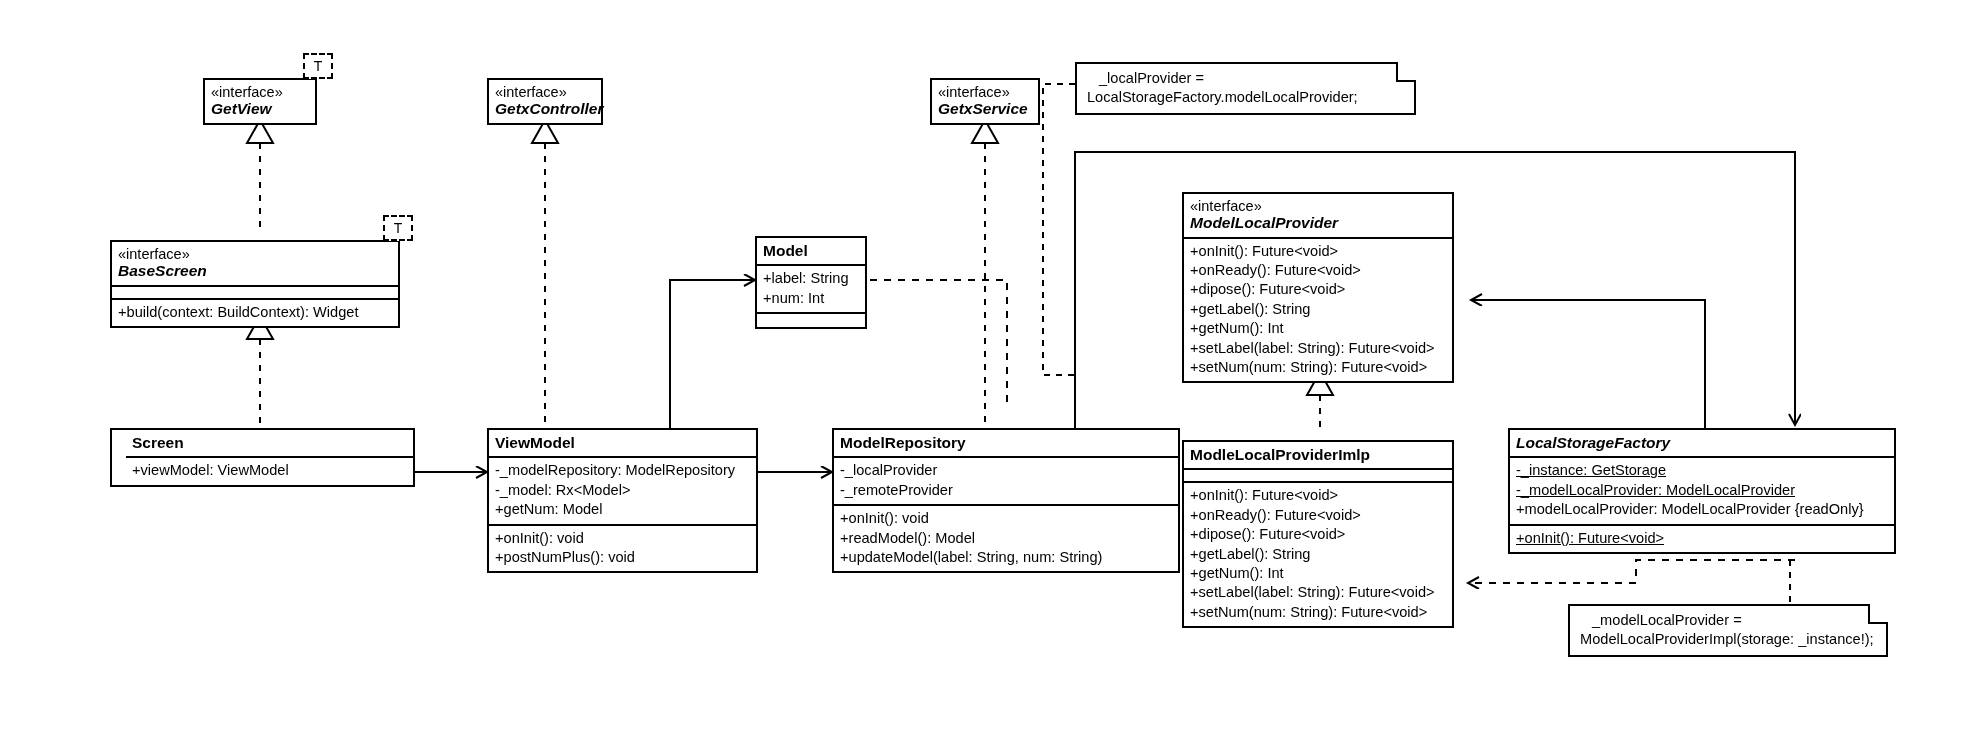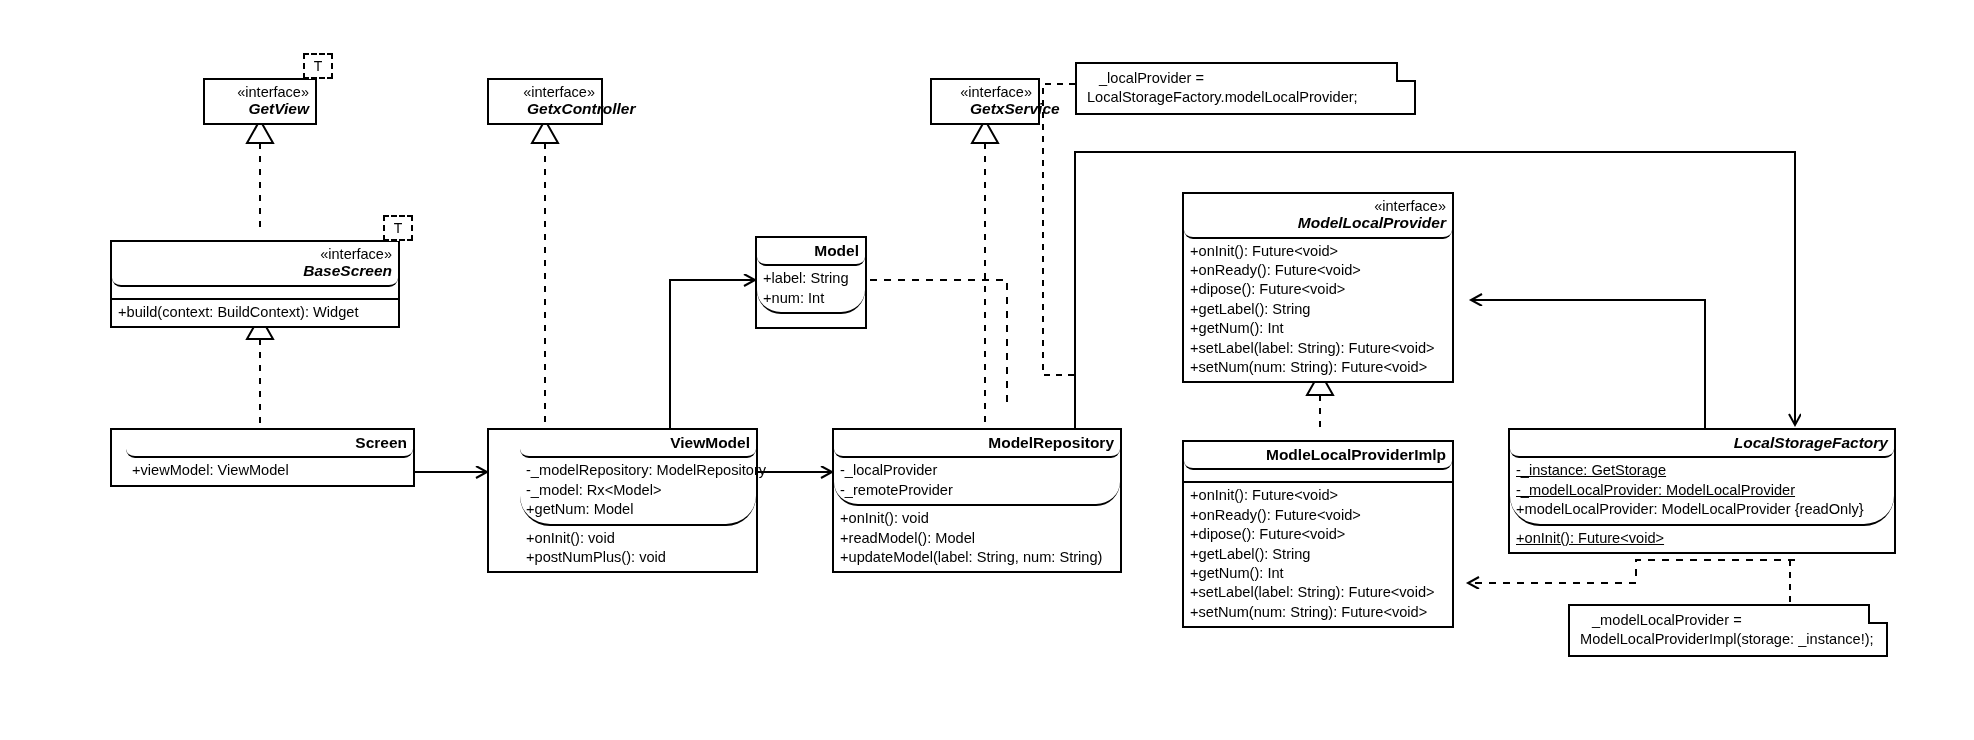--- a/index.html
+++ b/index.html
@@ -18,39 +18,37 @@
     border:2px solid #000000;
     box-sizing:border-box;
     z-index:5;
   }
   .sect{
     border-bottom:2px solid #000000;
     box-sizing:border-box;
   }
   .sect:last-child{border-bottom:none;}
   .hdr{
-    text-align:right;
+    text-align:left;
     padding:4px 6px 5px 6px;
     line-height:1.12;
-    border-radius:9px;
   }
   .stereo{
     font-size:14.5px;
     display:block;
     font-weight:normal;
   }
   .cname{
     font-size:15.5px;
     font-weight:bold;
     display:block;
   }
-  .cname.ital{font-style:italic;margin-left:32px;}
+  .cname.ital{font-style:italic;}
   .members{
     padding:3px 5px 4px 6px;
-    border-radius:30px;
   }
   .members .m{
     font-size:14.6px;
     line-height:1.33;
     white-space:nowrap;
   }
   .members .m.stat{text-decoration:underline;}
   .empty-sect{height:13px;}
 
   
@@ -217,36 +215,36 @@
 
   <div class="umlbox" style="left:110px;top:428px;width:305px;padding-left:14px;">
     <div class="sect hdr">
       <span class="cname">Screen</span>
     </div>
     <div class="sect members">
       <div class="m">+viewModel: ViewModel</div>
     </div>
   </div>
 
-  <div class="umlbox" style="left:487px;top:428px;width:271px;padding-left:31px;">
+  <div class="umlbox" style="left:487px;top:428px;width:271px;">
     <div class="sect hdr">
       <span class="cname">ViewModel</span>
     </div>
     <div class="sect members">
       <div class="m">-_modelRepository: ModelRepository</div>
       <div class="m">-_model: Rx&lt;Model&gt;</div>
       <div class="m">+getNum: Model</div>
     </div>
     <div class="sect members">
       <div class="m">+onInit(): void</div>
       <div class="m">+postNumPlus(): void</div>
     </div>
   </div>
 
-  <div class="umlbox" style="left:832px;top:428px;width:290px;">
+  <div class="umlbox" style="left:832px;top:428px;width:348px;">
     <div class="sect hdr">
       <span class="cname">ModelRepository</span>
     </div>
     <div class="sect members">
       <div class="m">-_localProvider</div>
       <div class="m">-_remoteProvider</div>
     </div>
     <div class="sect members">
       <div class="m">+onInit(): void</div>
       <div class="m">+readModel(): Model</div>

